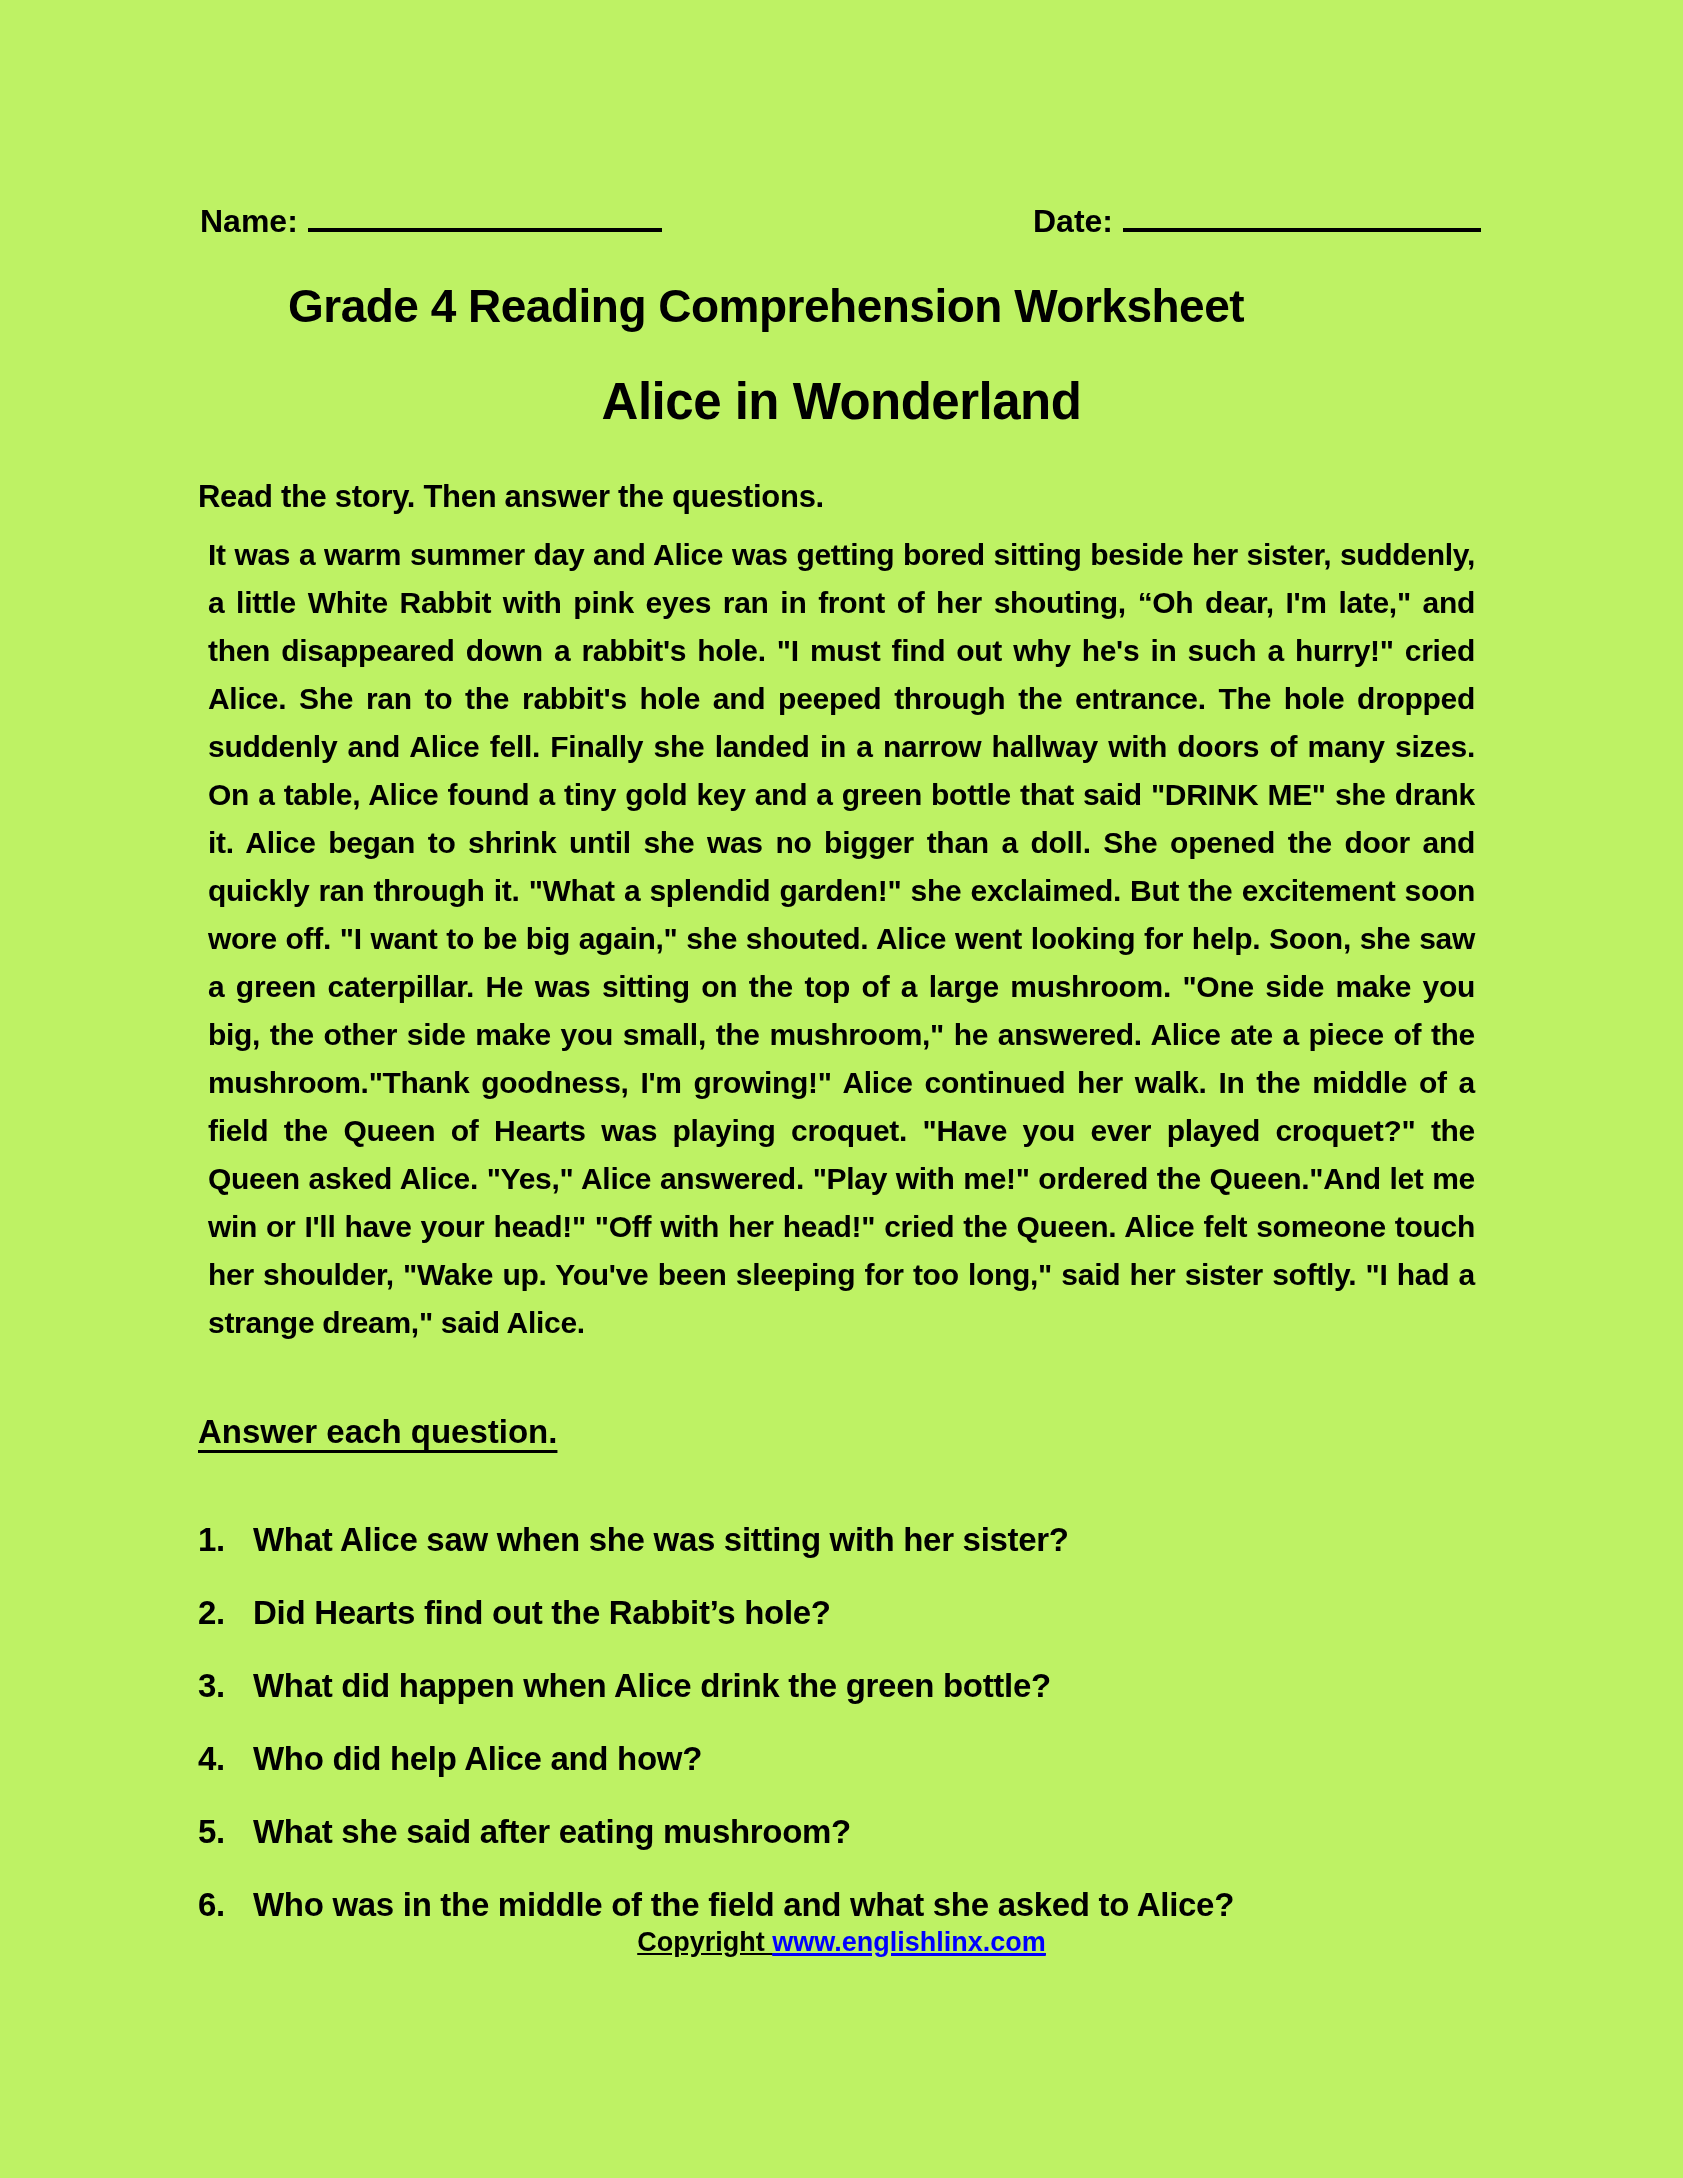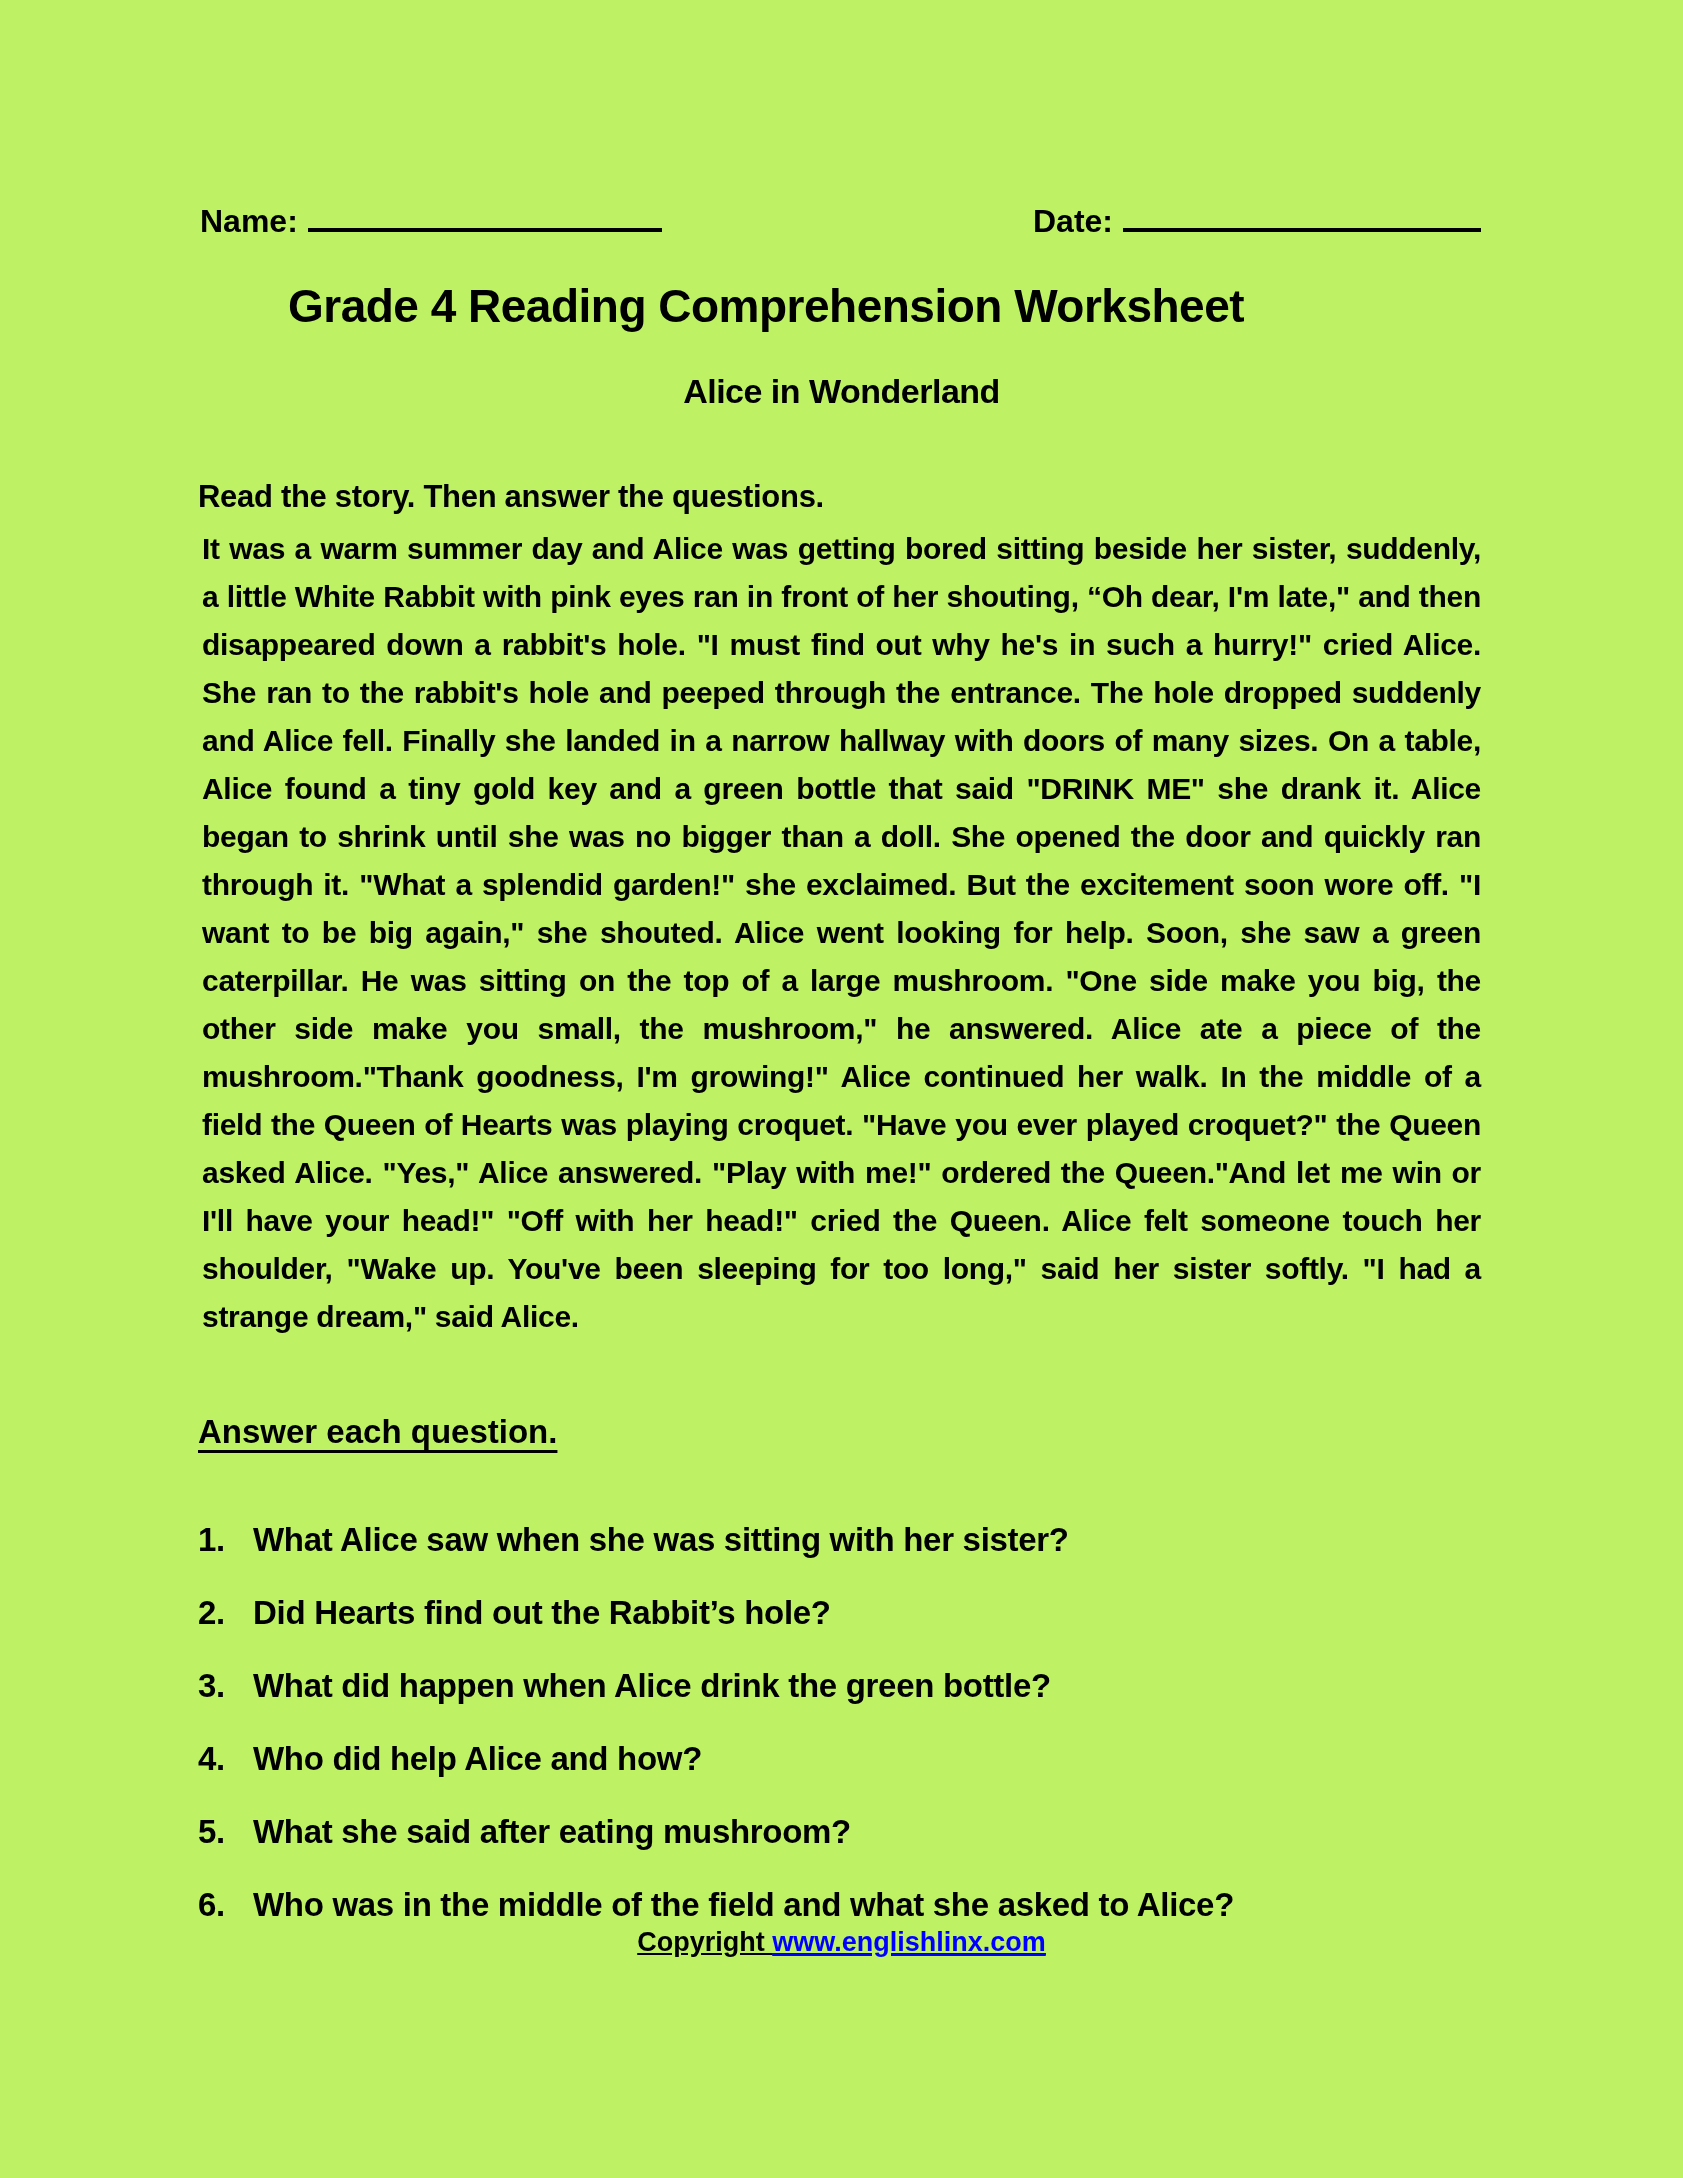--- a/index.html
+++ b/index.html
@@ -13,25 +13,25 @@
   .sheet { position: relative; width: 1683px; height: 2178px; background: #bef264; overflow: hidden; }
 
   .header-field { position: absolute; top: 198px; font-size: 32px; white-space: nowrap; }
   .name-field { left: 200px; }
   .date-field { left: 1033px; }
   .fill-line { display: inline-block; border-bottom: 4px solid #000; height: 30px; margin-left: 10px; vertical-align: baseline; }
   .name-line { width: 354px; }
   .date-line { width: 358px; }
 
   .title    { position: absolute; top: 279px; left: 0; width: 1532px; text-align: center; font-size: 46px; letter-spacing: -0.5px; }
-  .subtitle { position: absolute; top: 372px; left: 0; width: 1683px; text-align: center; font-size: 34px; letter-spacing: -0.5px; }
+  .subtitle { position: absolute; top: 372px; left: 0; width: 1683px; text-align: center; font-size: 51px; letter-spacing: -0.5px; }
 
   .main { position: absolute; left: 198px; top: 473px; width: 1287px; font-size: 30px; line-height: 48px; letter-spacing: -0.3px; }
   .instruction { font-size: 31px; }
-  .story { text-align: justify; margin: 4px; }
+  .story { text-align: justify; margin: 10px; }
 
   .answer-section { position: absolute; left: 198px; top: 1413px; font-size: 33px; }
   .answer-heading { text-decoration: underline; text-decoration-thickness: 3px; text-underline-offset: 7px; }
 
   .questions { position: absolute; left: 198px; top: 1518px; width: 1307px; }
   .question-row { display: flex; align-items: flex-start; font-size: 33px; line-height: 44px; margin-bottom: 29px; letter-spacing: -0.3px; }
   .q-num { width: 55px; flex: 0 0 55px; }
   .q-text { flex: 1; }
 
   .footer { position: absolute; left: 198px; top: 1927px; width: 1287px; text-align: center; font-size: 27px; text-decoration: underline; }

